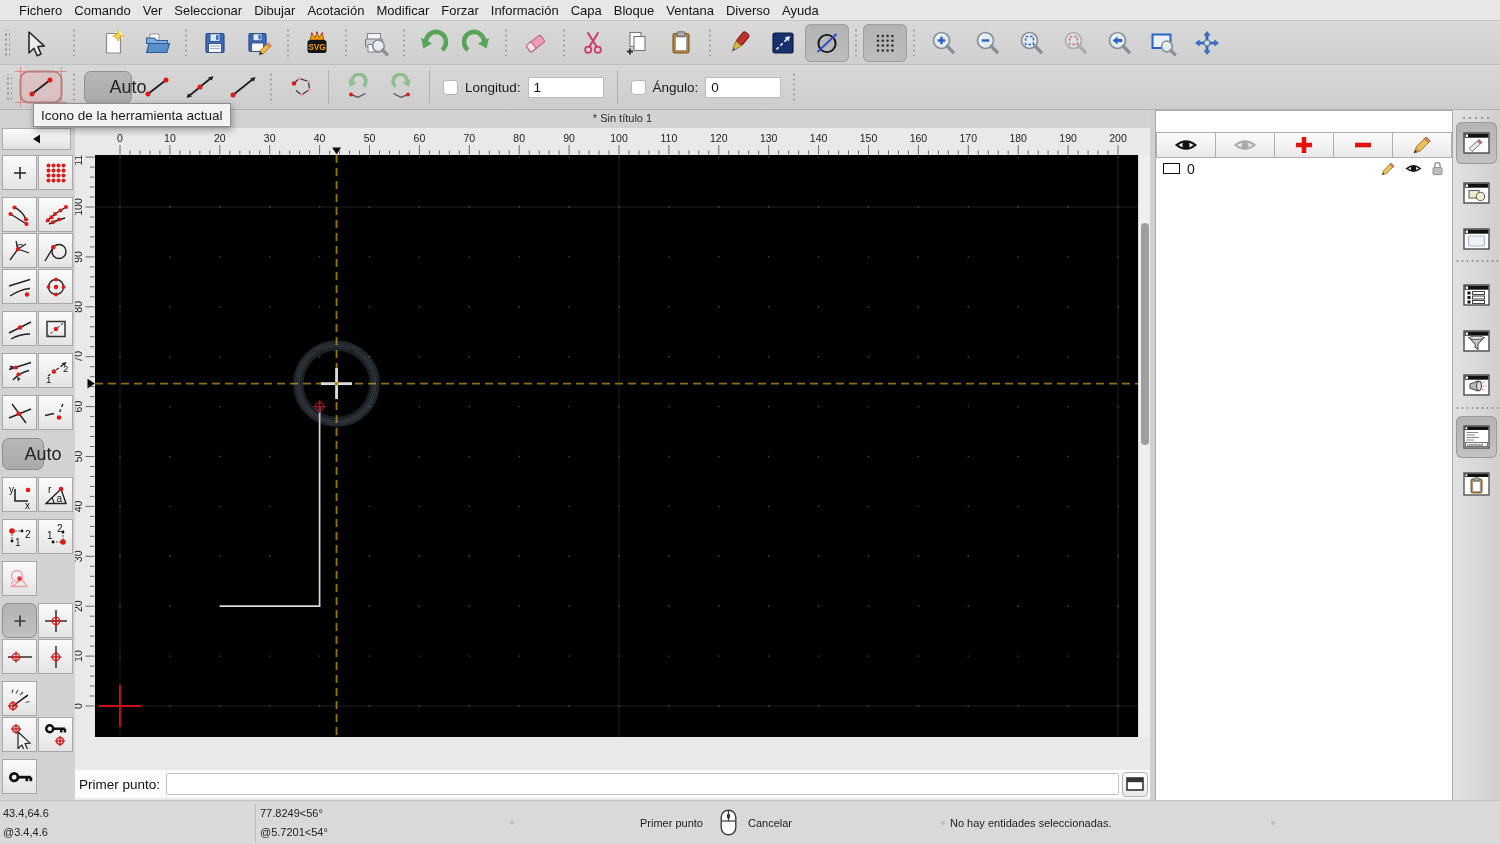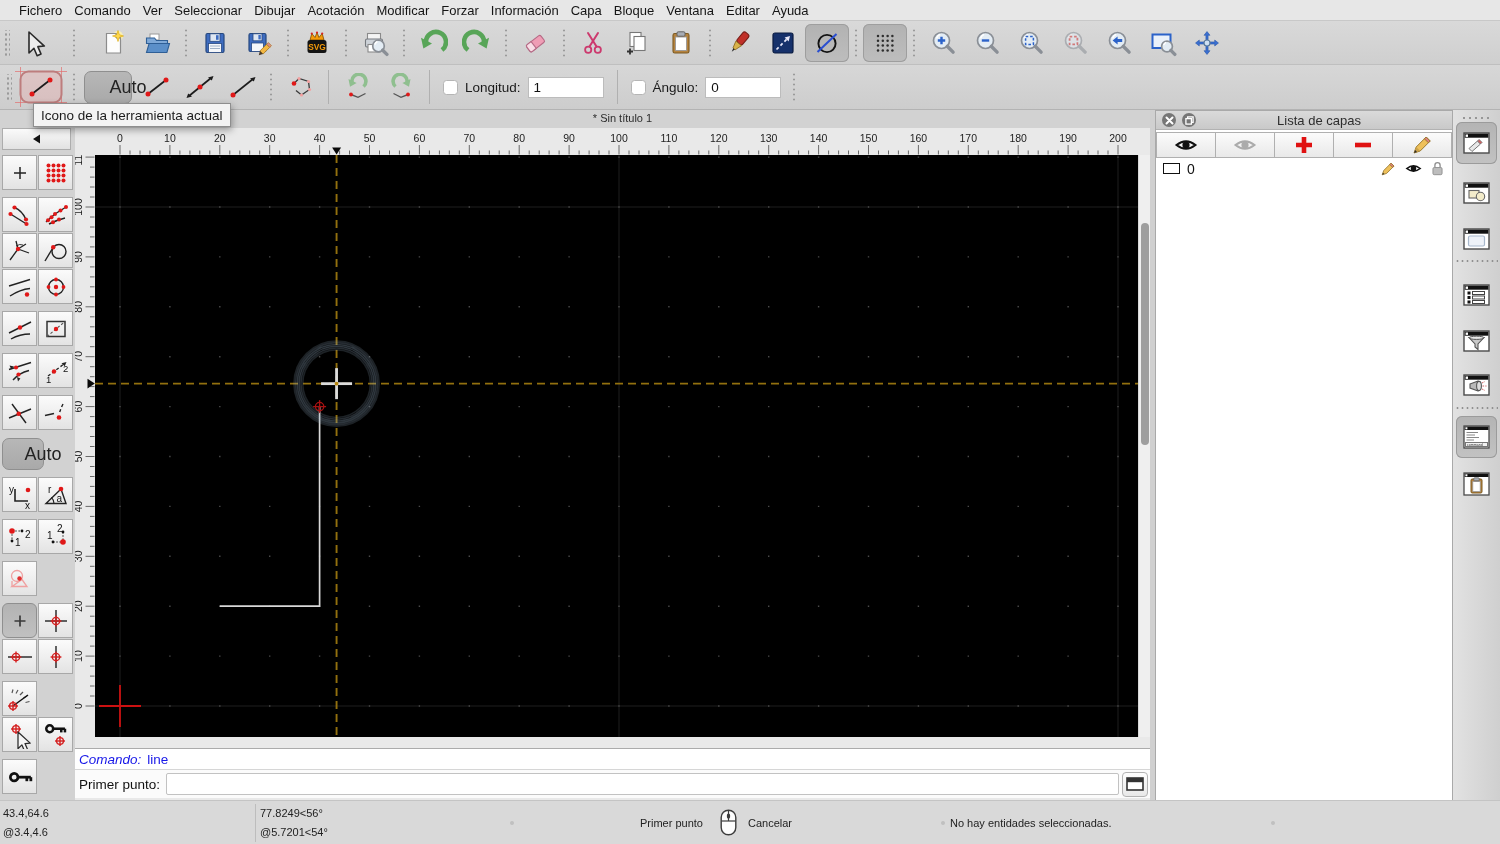--- a/index.html
+++ b/index.html
@@ -144,21 +144,21 @@
     <div class="menu-item">Ver</div>
     <div class="menu-item">Seleccionar</div>
     <div class="menu-item">Dibujar</div>
     <div class="menu-item">Acotación</div>
     <div class="menu-item">Modificar</div>
     <div class="menu-item">Forzar</div>
     <div class="menu-item">Información</div>
     <div class="menu-item">Capa</div>
     <div class="menu-item">Bloque</div>
     <div class="menu-item">Ventana</div>
-    <div class="menu-item">Editar</div>
+    <div class="menu-item">Diverso</div>
     <div class="menu-item">Ayuda</div>
   </div>
 
 <div id="toolbar1">
   <div class="tb-handle"></div>
 <div class="tb-btn">
       <span style="display: flex;">
         <svg width="28" height="28" viewBox="0 0 28 28">
           <path transform="translate(8,3) scale(1.45)" d="M0 0 L0 14.5 L3.4 11.2 L5.6 16.4 L8.3 15.2 L6.1 10.1 L10.6 9.7 Z" fill="#ececec" stroke="#2a2a2a" stroke-width="1.1" stroke-linejoin="round"></path>
         </svg>
@@ -1126,55 +1126,37 @@
           <circle cx="241.566" cy="228.64600000000002" r="42.6" fill="none" stroke="#93abc0" stroke-width="1.6" opacity="0.2"></circle>
           <g fill="#dcdcdc">
       <rect x="226.066" y="227.246" width="31" height="2.8"></rect>
       <rect x="240.166" y="213.14600000000002" width="2.8" height="31"></rect>
           </g>
           <circle cx="241.566" cy="228.64600000000002" r="1.9" fill="#b8860b"></circle>
         </svg></div>
     <div id="vscroll">
         <div class="thumb"></div>
       </div>
-    <div id="cmd-history">
-      <span class="cmd-label">Comando:</span>
-      <span class="cmd-value">line</span>
-    </div>
     <div id="cmd-input-row">
       <label>Primer punto:</label>
       <input id="cmd-input" value="" style="">
       <div id="cmd-dock-btn">
           <span style="display: flex;">
             <svg width="18" height="14" viewBox="0 0 18 14">
     <rect x="1" y="1" width="16" height="12" fill="#fff" stroke="#333" stroke-width="1.6"></rect>
     <rect x="1" y="1" width="16" height="4.2" fill="#333"></rect>
             </svg>
           </span>
         </div>
     </div>
   </div>
 
   <div id="splitter"></div>
 
   <div id="layerpanel">
-    <div id="lp-title">
-      <span class="ttl">Lista de capas</span>
-      <span class="lp-circle">
-        <svg width="9" height="9" viewBox="0 0 9 9">
-            <path d="M1.5 1.5 L7.5 7.5 M7.5 1.5 L1.5 7.5" stroke="#fff" stroke-width="2" stroke-linecap="round"></path>
-          </svg>
-      </span>
-      <span class="lp-circle">
-        <svg width="9" height="9" viewBox="0 0 9 9">
-            <rect x="2.6" y="0.9" width="5.5" height="5.5" fill="none" stroke="#fff" stroke-width="1.3"></rect>
-            <rect x="0.9" y="2.6" width="5.5" height="5.5" fill="#767676" stroke="#fff" stroke-width="1.3"></rect>
-          </svg>
-      </span>
-    </div>
     <div id="lp-toolbar">
         <div class="lp-tbtn">
           <span style="display: flex;">
             <svg width="24" height="18" viewBox="0 0 24 18">
     <path d="M2.5 9 Q12 1.5 21.5 9 Q12 16.5 2.5 9 Z" fill="none" stroke="#111" stroke-width="2"></path>
     <circle cx="12" cy="9" r="3.6" fill="#111"></circle>
             </svg>
           </span>
         </div>
         <div class="lp-tbtn">

